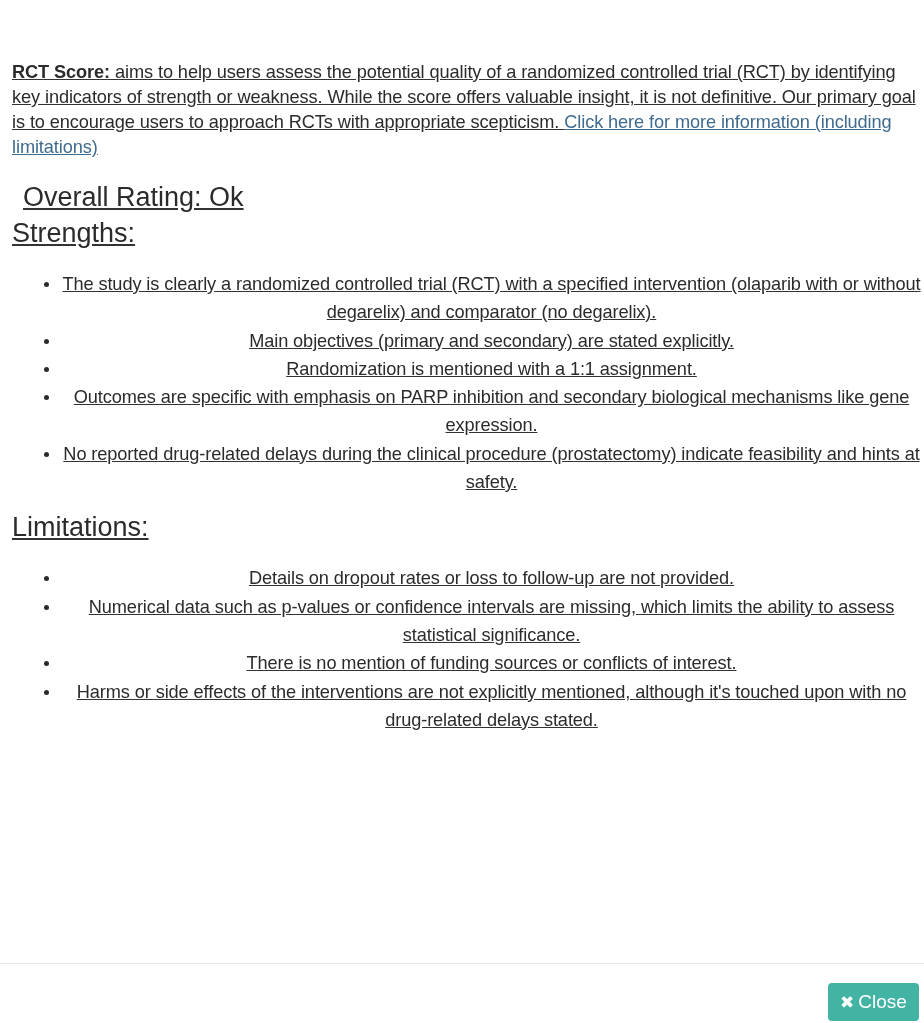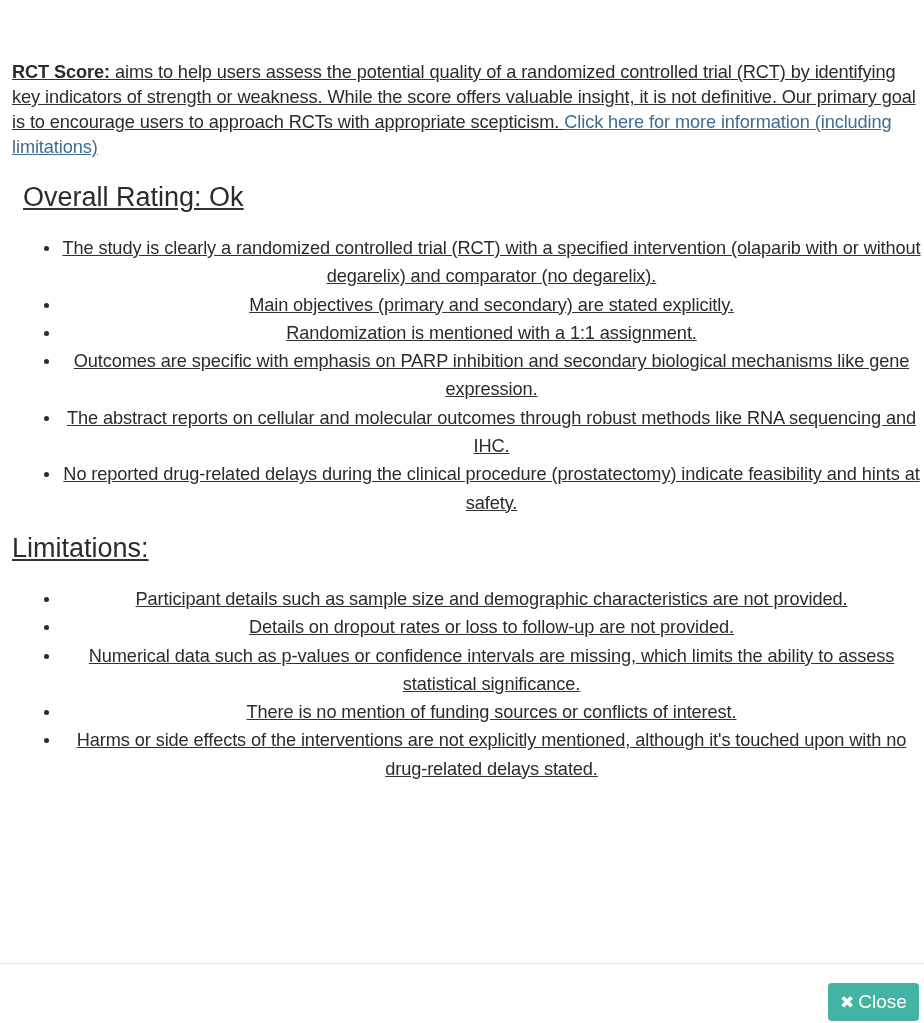--- a/index.html
+++ b/index.html
@@ -113,32 +113,31 @@
     }
   </style>
 </head>
 <body>
 
 <div class="modal-body">
   <p class="intro"><b>RCT Score:</b><span> aims to help users assess the potential quality of a randomized controlled trial (RCT) by identifying key indicators of strength or weakness. While the score offers valuable insight, it is not definitive. Our primary goal is to encourage users to approach RCTs with appropriate scepticism. </span><a href="#">Click here for more information (including limitations)</a></p>
 
   <h2 class="rating">Overall Rating: Ok</h2>
 
+  <h2 class="section">Strengths:</h2>
   <ul>
     <li>The study is clearly a randomized controlled trial (RCT) with a specified intervention (olaparib with or without degarelix) and comparator (no degarelix).</li>
     <li>Main objectives (primary and secondary) are stated explicitly.</li>
     <li>Randomization is mentioned with a 1:1 assignment.</li>
     <li>Outcomes are specific with emphasis on PARP inhibition and secondary biological mechanisms like gene expression.</li>
-    <li>The abstract reports on cellular and molecular outcomes through robust methods like RNA sequencing and IHC.</li>
     <li>No reported drug-related delays during the clinical procedure (prostatectomy) indicate feasibility and hints at safety.</li>
   </ul>
 
   <h2 class="section lim">Limitations:</h2>
   <ul class="lim-list">
-    <li>Participant details such as sample size and demographic characteristics are not provided.</li>
     <li>Details on dropout rates or loss to follow-up are not provided.</li>
     <li>Numerical data such as p-values or confidence intervals are missing, which limits the ability to assess statistical significance.</li>
     <li>There is no mention of funding sources or conflicts of interest.</li>
     <li>Harms or side effects of the interventions are not explicitly mentioned, although it's touched upon with no drug-related delays stated.</li>
   </ul>
 </div>
 
 <div class="divider"></div>
 
 <button class="close-button">

